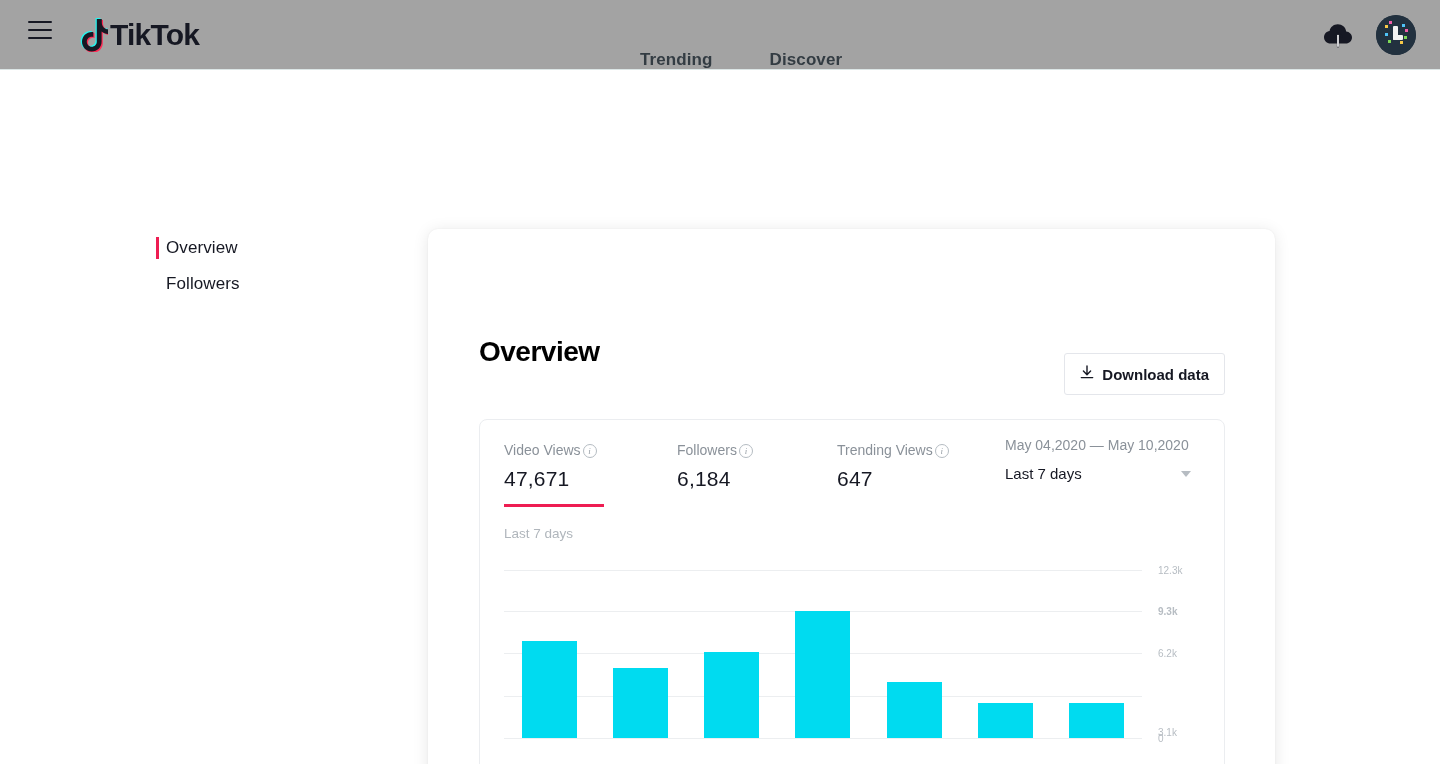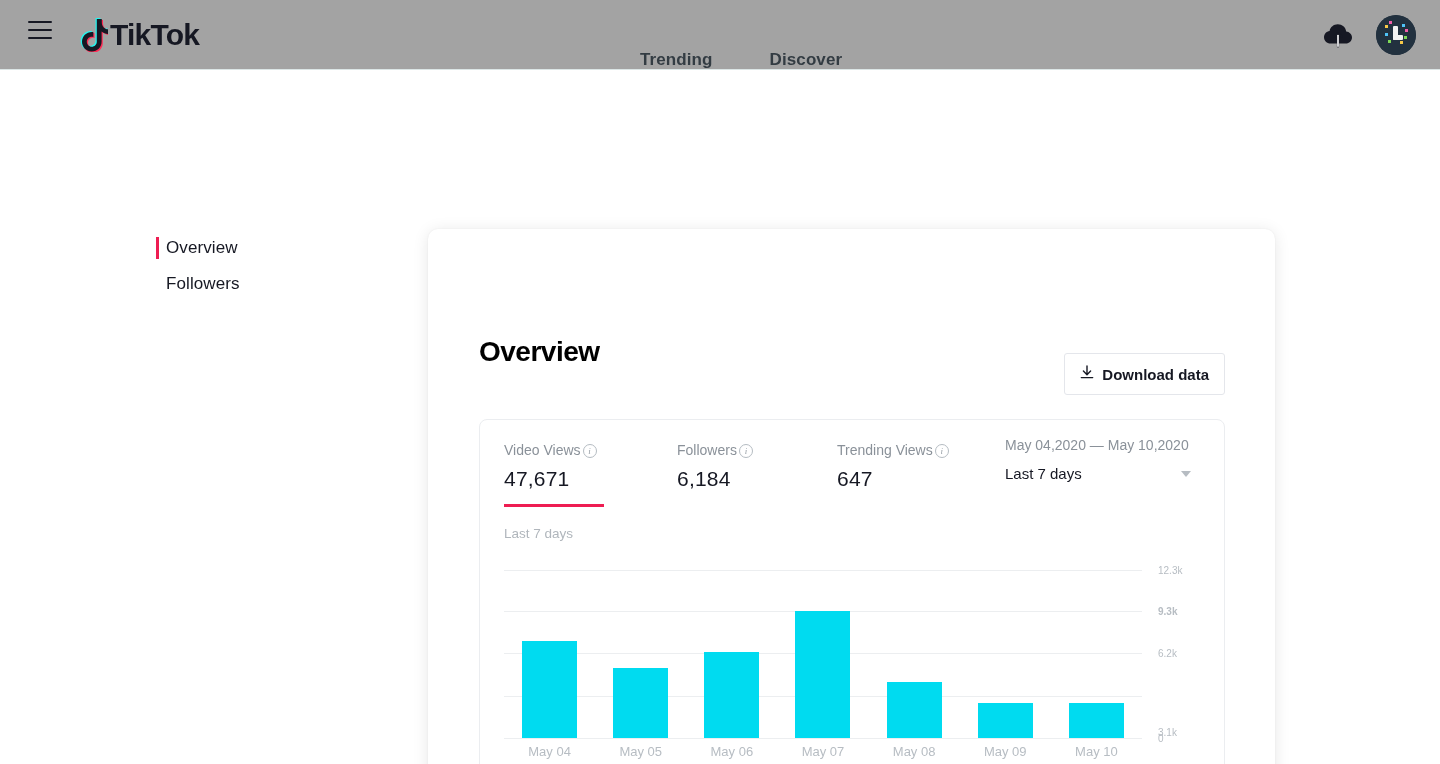--- a/index.html
+++ b/index.html
@@ -422,26 +422,17 @@
             <div class="barcol">
               <div class="bar" style="height: 56px; background: rgb(0, 219, 240);"></div>
             </div>
             <div class="barcol">
               <div class="bar" style="height: 35.5122px; background: rgb(0, 219, 240);"></div>
             </div>
             <div class="barcol">
               <div class="bar" style="height: 35.5122px; background: rgb(0, 219, 240);"></div>
             </div>
           </div>
-        <div class="xlabels" id="xlabels">
-            <div class="xlabel">May 04</div>
-            <div class="xlabel">May 05</div>
-            <div class="xlabel">May 06</div>
-            <div class="xlabel">May 07</div>
-            <div class="xlabel">May 08</div>
-            <div class="xlabel">May 09</div>
-            <div class="xlabel">May 10</div>
-          </div>
       </div>
 
     </div>
   </div>
 </div>
 
 </body></html>

